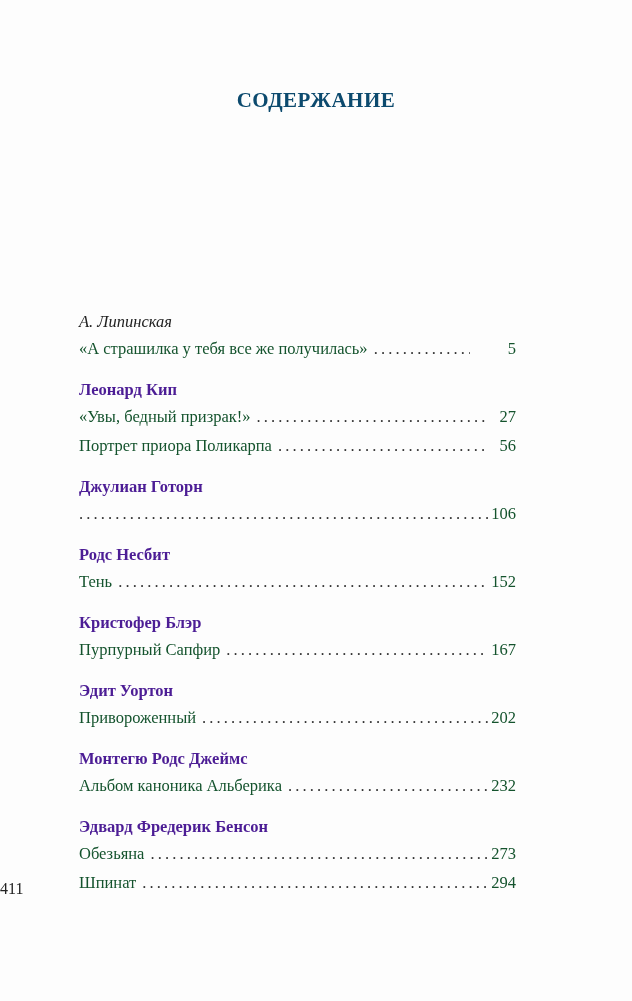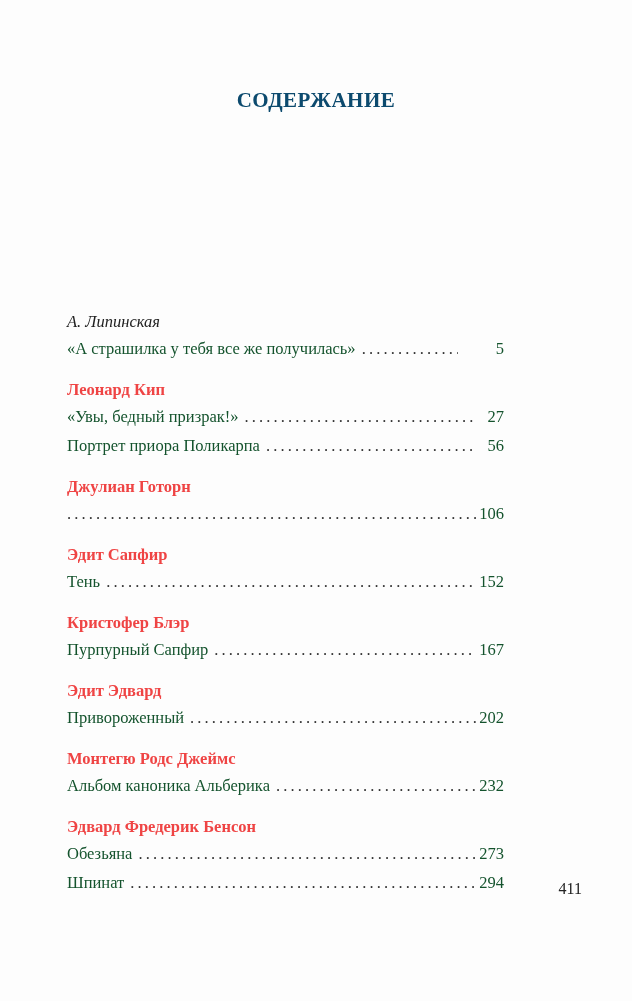--- a/index.html
+++ b/index.html
@@ -1,29 +1,29 @@
 <!DOCTYPE html>
 <html><head>
   <meta charset="utf-8">
   <style>
     html, body { margin:0; padding:0; }
     body { width:632px; height:1001px; background:#fdfdfd; position:relative; overflow:hidden;
       font-family:"Liberation Serif","DejaVu Serif",serif; color:#1a1a1a; }
     .title { position:absolute; top:88px; left:0; width:632px; text-align:center;
       font-weight:bold; font-size:21px; letter-spacing:0.5px; color:#0c4a6e; }
-    .toc { position:absolute; left:67px; width:437px; top:310px; }
-    .author { font-size:16.5px; font-weight:bold; color:#ef4444; height:24px; line-height:24px; margin-top:15px; }
+    .toc { position:absolute; left:79px; width:437px; top:310px; }
+    .author { font-size:16.5px; font-weight:bold; color:#4c1d95; height:24px; line-height:24px; margin-top:15px; }
     .author.italic { font-weight:normal; font-style:italic; color:#222; margin-top:0; }
     .entry { display:flex; align-items:baseline; font-size:16.5px; height:29px; line-height:29px; color:#14532d; }
     .entry .t { white-space:nowrap; padding-right:6px; }
     .entry .d { flex:1; overflow:hidden; white-space:nowrap; letter-spacing:3.1px; color:#333; }
     .entry .d::before { content:". . . . . . . . . . . . . . . . . . . . . . . . . . . . . . . . . . . . . . . . . . . . . . . . . . . . . . . . . . . . . . . . ."; letter-spacing:-0.5px; }
     .entry .p { white-space:nowrap; padding-left:3px; text-align:right; min-width:24px; }
     .entry.gap .p { padding-left:22px; }
-    .folio { position:absolute; top:880px; left:0; width:582px; text-align:right; font-size:16px; color:#222; }
+    .folio { position:absolute; top:880px; left:0; width:582px; text-align:left; font-size:16px; color:#222; }
   </style>
 </head>
 <body>
 
 <div class="title">СОДЕРЖАНИЕ</div>
 
 <div class="toc">
   <div>
     <div class="author italic">А. Липинская</div>
     <div class="entry gap">
@@ -49,39 +49,39 @@
 
   <div>
     <div class="author">Джулиан Готорн</div>
     <div class="entry">
       <span class="d"></span>
       <span class="p">106</span>
     </div>
   </div>
 
   <div>
-    <div class="author">Эдит Сапфир</div>
+    <div class="author">Родс Несбит</div>
     <div class="entry">
       <span class="t">Тень</span>
       <span class="d"></span>
       <span class="p">152</span>
     </div>
   </div>
 
   <div>
     <div class="author">Кристофер Блэр</div>
     <div class="entry">
       <span class="t">Пурпурный Сапфир</span>
       <span class="d"></span>
       <span class="p">167</span>
     </div>
   </div>
 
   <div>
-    <div class="author">Эдит Эдвард</div>
+    <div class="author">Эдит Уортон</div>
     <div class="entry">
       <span class="t">Привороженный</span>
       <span class="d"></span>
       <span class="p">202</span>
     </div>
   </div>
 
   <div>
     <div class="author">Монтегю Родс Джеймс</div>
     <div class="entry">

